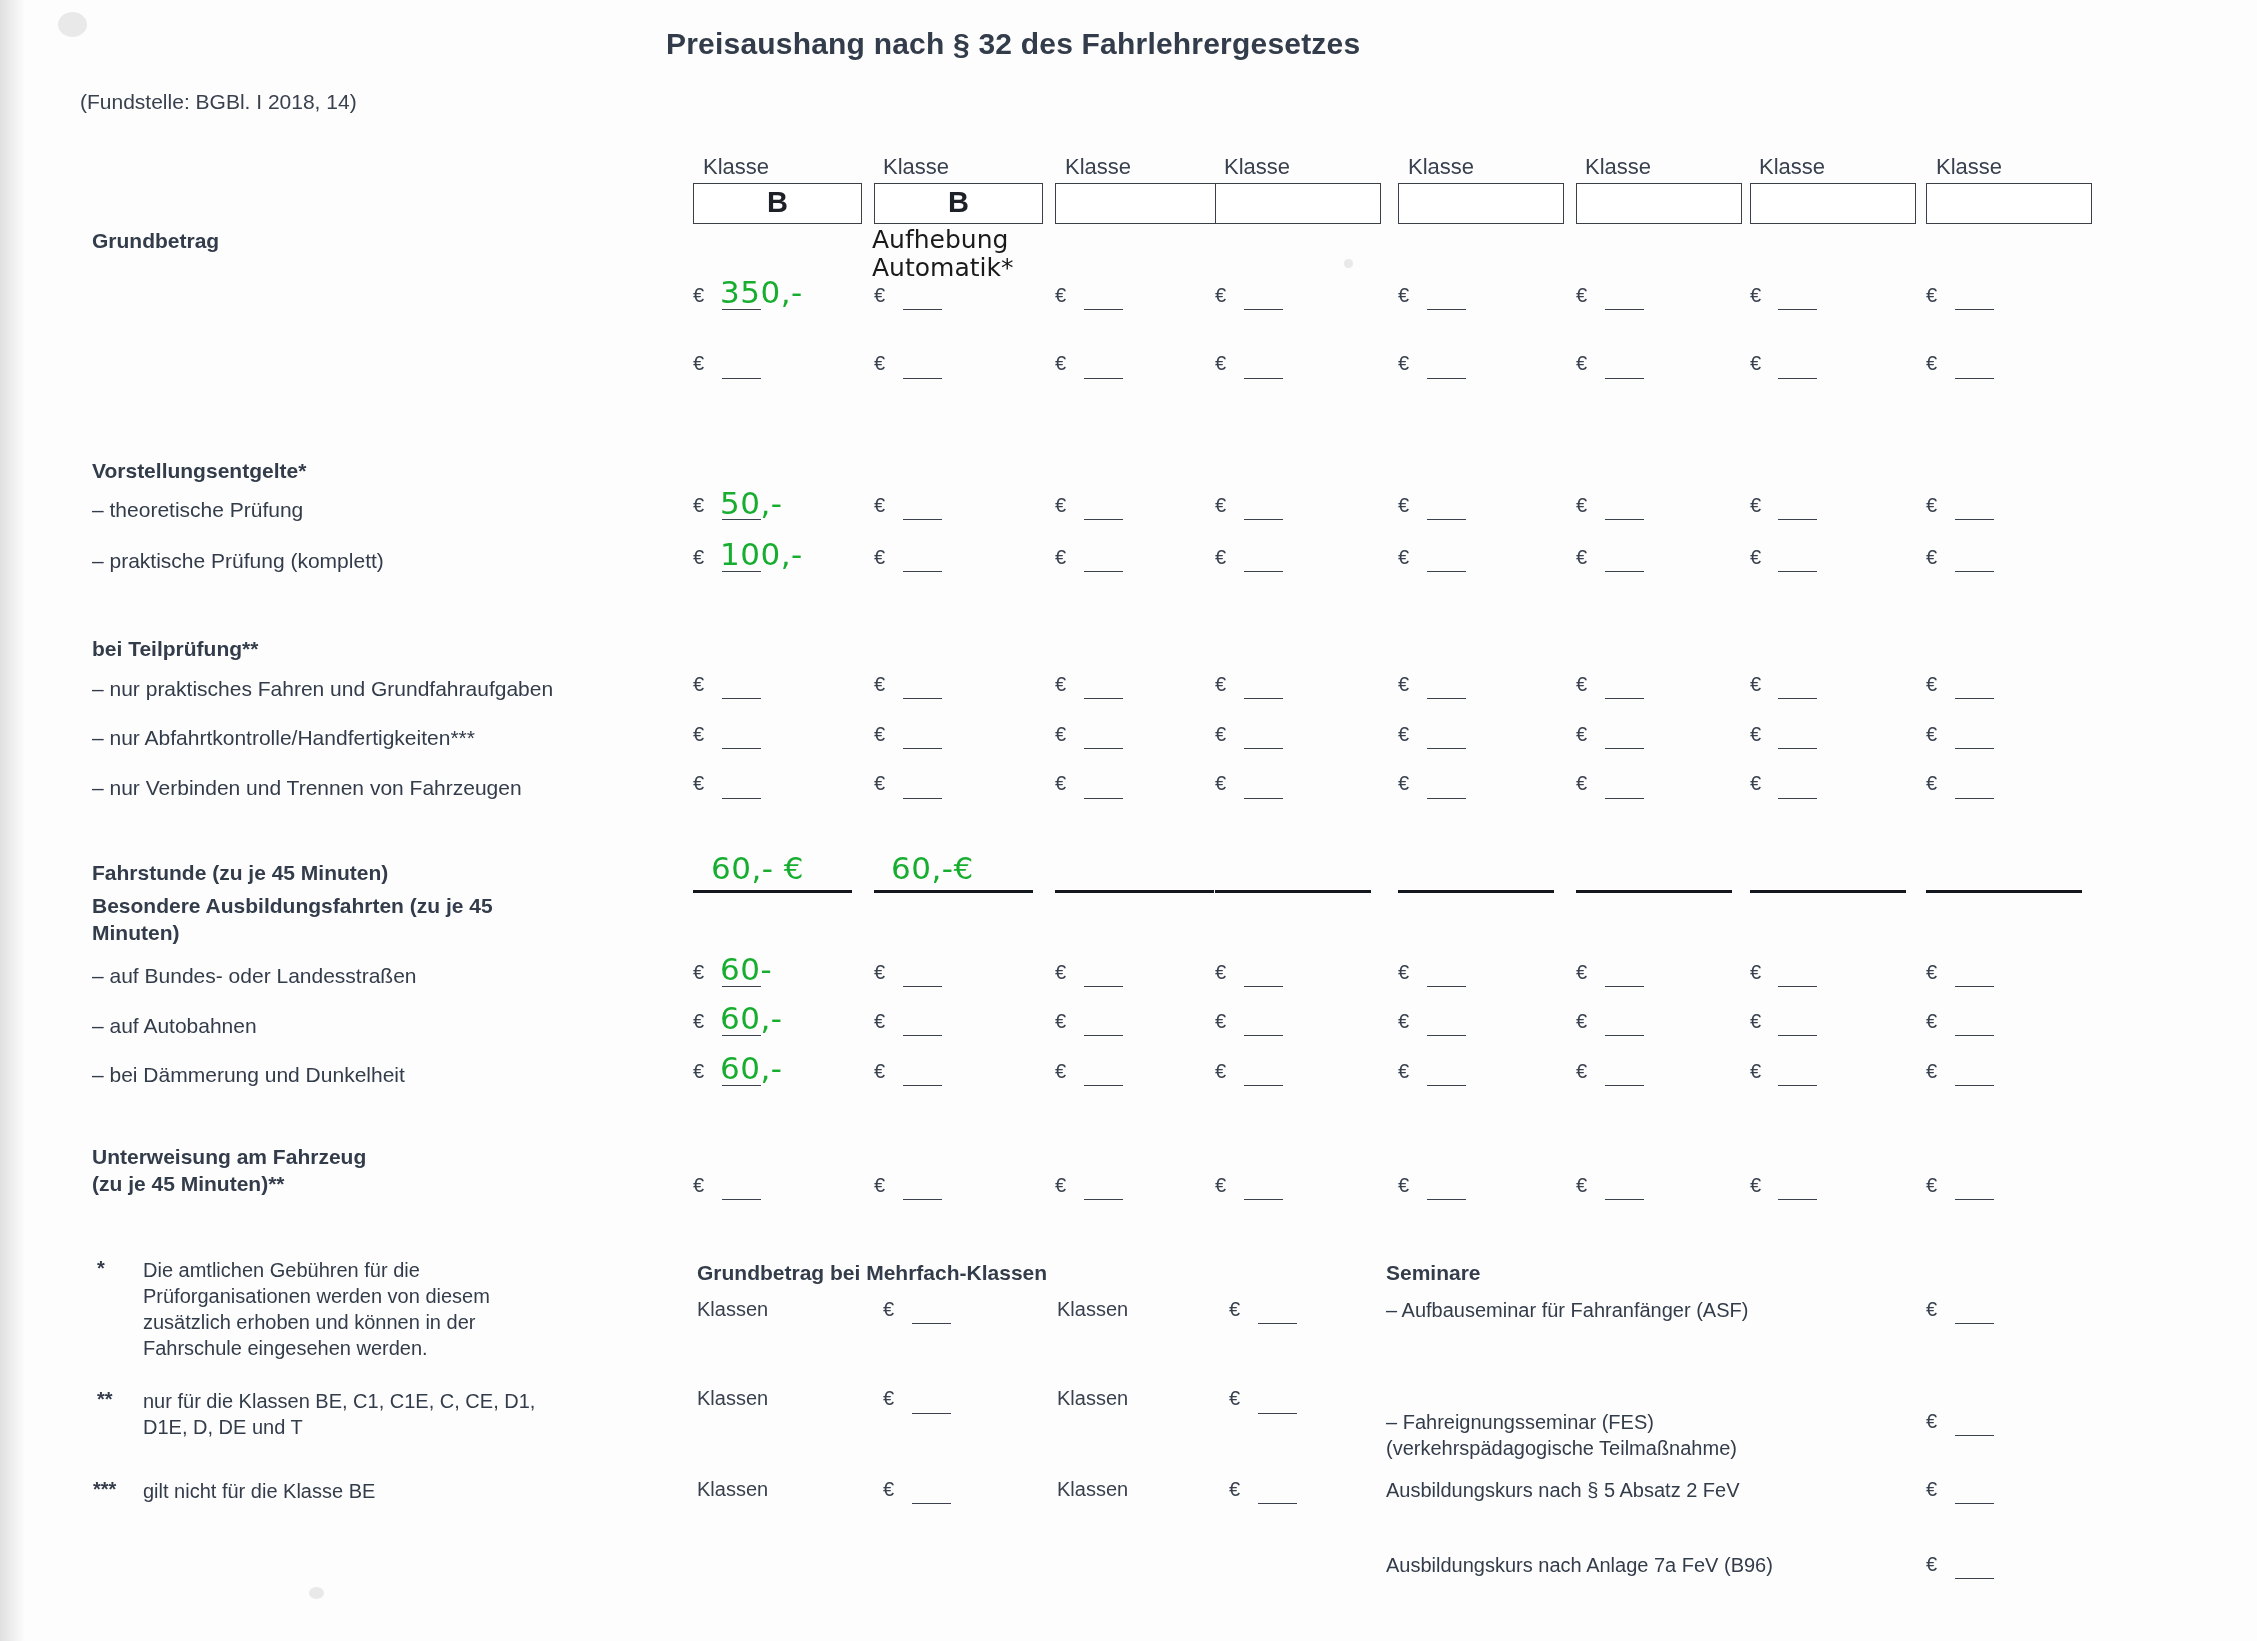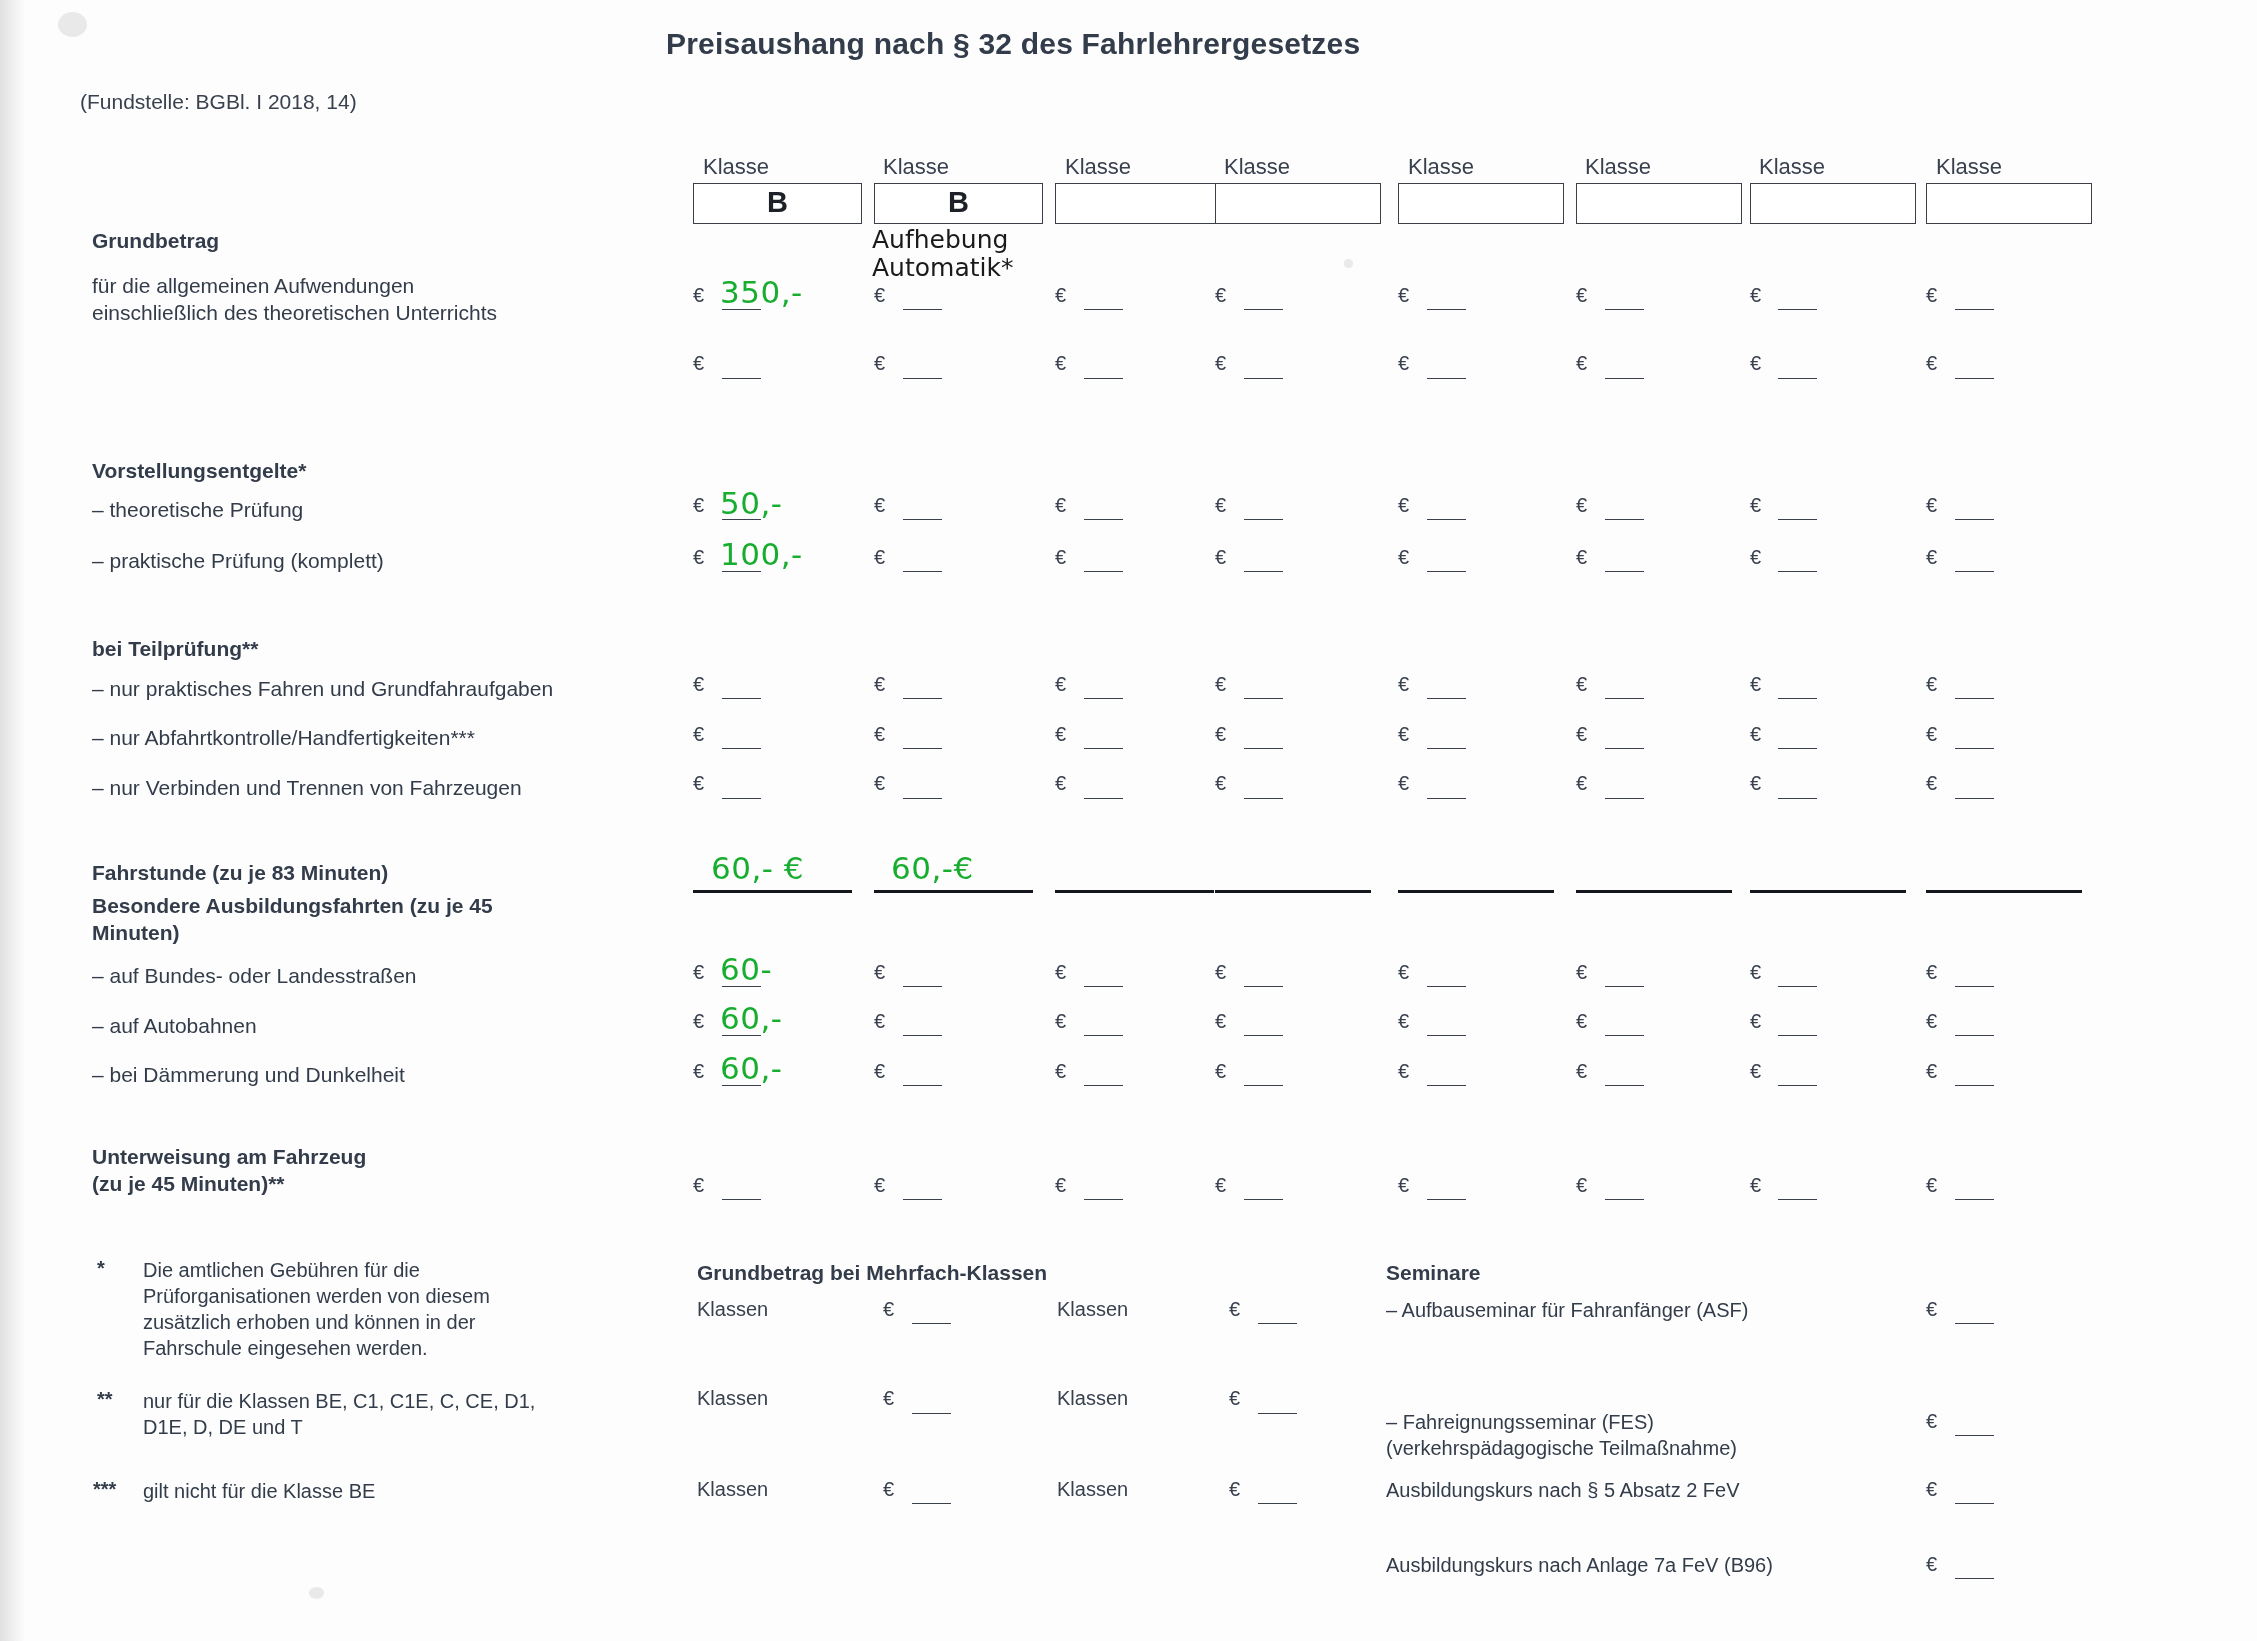--- a/index.html
+++ b/index.html
@@ -196,33 +196,31 @@
       <div class="klasse-box" style="left: 1750px; top: 183px; width: 166px;">
         <span></span>
       </div>
       <div class="klasse-head" style="left: 1936px; top: 154px;">Klasse</div>
       <div class="klasse-box" style="left: 1926px; top: 183px; width: 166px;">
         <span></span>
       </div>
     </div>
 
   <div class="lbl b" style="left:92px;top:228px;">Grundbetrag</div>
-  <div class="lbl" style="left:92px;top:273px;">für die allgemeinen Aufwendungen
-einschließlich des theoretischen Unterrichts</div>
 
   <div class="lbl b" style="left:92px;top:458px;">Vorstellungsentgelte*</div>
   <div class="lbl" style="left:92px;top:497px;">– theoretische Prüfung</div>
   <div class="lbl" style="left:92px;top:548px;">– praktische Prüfung (komplett)</div>
 
   <div class="lbl b" style="left:92px;top:636px;">bei Teilprüfung**</div>
   <div class="lbl" style="left:92px;top:676px;">– nur praktisches Fahren und Grundfahraufgaben</div>
   <div class="lbl" style="left:92px;top:725px;">– nur Abfahrtkontrolle/Handfertigkeiten***</div>
   <div class="lbl" style="left:92px;top:775px;">– nur Verbinden und Trennen von Fahrzeugen</div>
 
-  <div class="lbl b" style="left:92px;top:860px;">Fahrstunde (zu je 83 Minuten)</div>
+  <div class="lbl b" style="left:92px;top:860px;">Fahrstunde (zu je 45 Minuten)</div>
   <div class="lbl b" style="left:92px;top:893px;width:483px;">Besondere Ausbildungsfahrten (zu je 45
 Minuten)</div>
   <div class="lbl" style="left:92px;top:963px;">– auf Bundes- oder Landesstraßen</div>
   <div class="lbl" style="left:92px;top:1013px;">– auf Autobahnen</div>
   <div class="lbl" style="left:92px;top:1062px;">– bei Dämmerung und Dunkelheit</div>
 
   <div class="lbl b" style="left:92px;top:1144px;">Unterweisung am Fahrzeug
 (zu je 45 Minuten)**</div>
 
   <div id="euro-grid">

